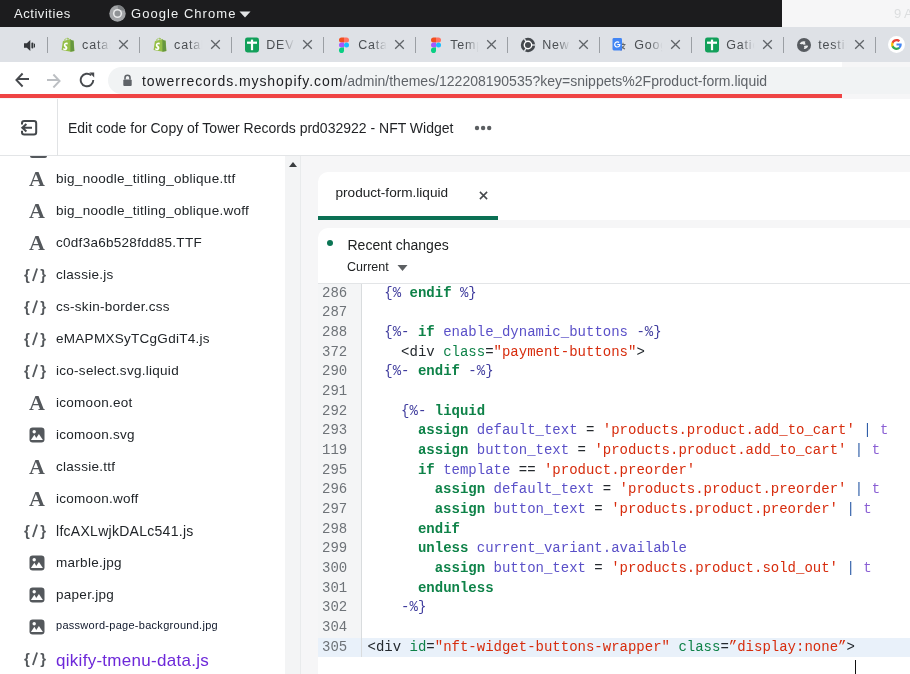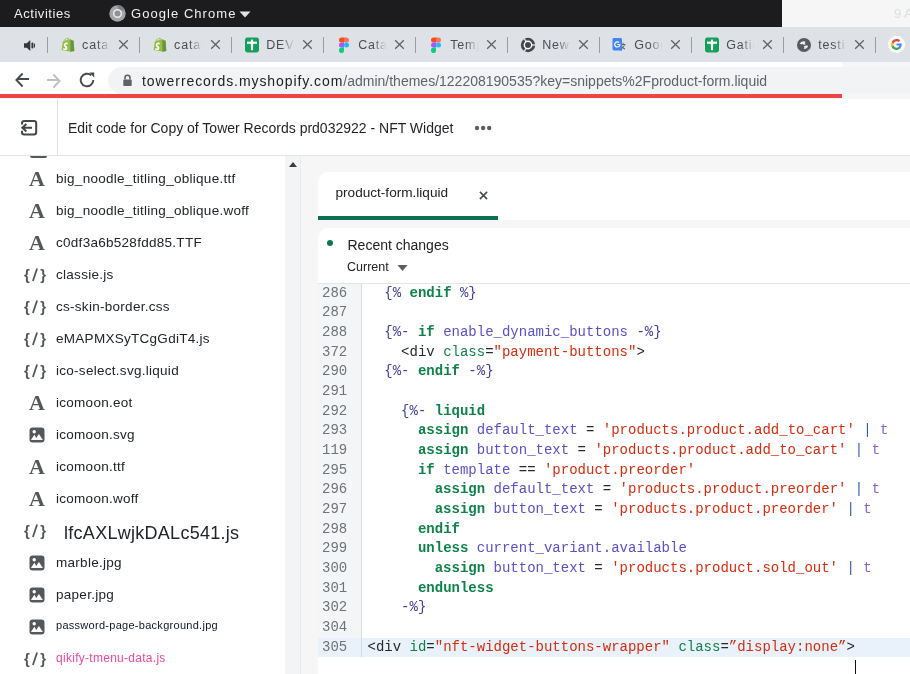--- a/index.html
+++ b/index.html
@@ -235,29 +235,29 @@
 <div style="position:absolute;left:28.5px;top:389px;width:17px;text-align:center;font:bold 22px 'Liberation Serif',serif;color:#54585c;line-height:28px">A</div>
 <div style="position:absolute;left:56px;top:395px;font-size:13.5px;letter-spacing:0.28px;color:#212529;white-space:nowrap">icomoon.eot</div>
 <div style="position:absolute;left:28.5px;top:427px"><svg width="16" height="16" viewBox="0 0 16 16">
           <rect x="0.5" y="0.5" width="15" height="15" rx="3.2" fill="#54585c"></rect>
           <circle cx="5.2" cy="4.8" r="1.7" fill="#fff"></circle>
           <path d="M1.9 13 L5.4 7.8 L8.4 13 Z" fill="#fff"></path>
           <path d="M5.9 13 L9.9 7 L13.9 13 Z" fill="#fff"></path>
         </svg></div>
 <div style="position:absolute;left:56px;top:427px;font-size:13.5px;letter-spacing:0.28px;color:#212529;white-space:nowrap">icomoon.svg</div>
 <div style="position:absolute;left:28.5px;top:453px;width:17px;text-align:center;font:bold 22px 'Liberation Serif',serif;color:#54585c;line-height:28px">A</div>
-<div style="position:absolute;left:56px;top:459px;font-size:13.5px;letter-spacing:0.28px;color:#212529;white-space:nowrap">icomoon.ttf</div>
+<div style="position:absolute;left:56px;top:459px;font-size:13.5px;letter-spacing:0.28px;color:#212529;white-space:nowrap">classie.ttf</div>
 <div style="position:absolute;left:28.5px;top:485px;width:17px;text-align:center;font:bold 22px 'Liberation Serif',serif;color:#54585c;line-height:28px">A</div>
 <div style="position:absolute;left:56px;top:491px;font-size:13.5px;letter-spacing:0.28px;color:#212529;white-space:nowrap">icomoon.woff</div>
 <svg style="position:absolute;left:24px;top:522px" width="23" height="18" viewBox="0 0 23 18">
         <text x="0" y="14" font-family="Liberation Sans" font-size="15px" font-weight="bold" fill="#54585c">{</text>
         <text x="16.2" y="14" font-family="Liberation Sans" font-size="15px" font-weight="bold" fill="#54585c">}</text>
         <line x1="8.9" y1="15" x2="13.1" y2="2.5" stroke="#54585c" stroke-width="1.8"></line>
       </svg>
-<div style="position:absolute;left:64px;top:523px;font-size:18px;letter-spacing:0.28px;color:#212529;white-space:nowrap">lfcAXLwjkDALc541.js</div>
+<div style="position:absolute;left:56px;top:523px;font-size:14px;letter-spacing:0.28px;color:#212529;white-space:nowrap">lfcAXLwjkDALc541.js</div>
 <div style="position:absolute;left:28.5px;top:555px"><svg width="16" height="16" viewBox="0 0 16 16">
           <rect x="0.5" y="0.5" width="15" height="15" rx="3.2" fill="#54585c"></rect>
           <circle cx="5.2" cy="4.8" r="1.7" fill="#fff"></circle>
           <path d="M1.9 13 L5.4 7.8 L8.4 13 Z" fill="#fff"></path>
           <path d="M5.9 13 L9.9 7 L13.9 13 Z" fill="#fff"></path>
         </svg></div>
 <div style="position:absolute;left:56px;top:555px;font-size:13.5px;letter-spacing:0.28px;color:#212529;white-space:nowrap">marble.jpg</div>
 <div style="position:absolute;left:28.5px;top:587px"><svg width="16" height="16" viewBox="0 0 16 16">
           <rect x="0.5" y="0.5" width="15" height="15" rx="3.2" fill="#54585c"></rect>
           <circle cx="5.2" cy="4.8" r="1.7" fill="#fff"></circle>
@@ -270,21 +270,21 @@
           <circle cx="5.2" cy="4.8" r="1.7" fill="#fff"></circle>
           <path d="M1.9 13 L5.4 7.8 L8.4 13 Z" fill="#fff"></path>
           <path d="M5.9 13 L9.9 7 L13.9 13 Z" fill="#fff"></path>
         </svg></div>
 <div style="position:absolute;left:56px;top:619px;font-size:11px;letter-spacing:0.28px;color:#0f172a;white-space:nowrap">password-page-background.jpg</div>
 <svg style="position:absolute;left:24px;top:650px" width="23" height="18" viewBox="0 0 23 18">
         <text x="0" y="14" font-family="Liberation Sans" font-size="15px" font-weight="bold" fill="#54585c">{</text>
         <text x="16.2" y="14" font-family="Liberation Sans" font-size="15px" font-weight="bold" fill="#54585c">}</text>
         <line x1="8.9" y1="15" x2="13.1" y2="2.5" stroke="#54585c" stroke-width="1.8"></line>
       </svg>
-<div style="position:absolute;left:56px;top:651px;font-size:12px;letter-spacing:0.28px;color:#ec4899;white-space:nowrap">qikify-tmenu-data.js</div>
+<div style="position:absolute;left:56px;top:651px;font-size:17px;letter-spacing:0.28px;color:#6d28d9;white-space:nowrap">qikify-tmenu-data.js</div>
 </div>
 </div>
 <div class="abs" style="left:30px;top:155.5px;width:17px;height:2.3px;background:#54585c;border-radius:0 0 2px 2px"></div>
 <div class="abs" style="left:285px;top:156px;width:15.5px;height:518px;background:#f3f4f5;border-right:1px solid #e9ebec">
   <svg class="abs" style="left:4px;top:5.5px" width="8" height="5" viewBox="0 0 8 5">
       <path d="M0 5 L4 0 L8 5 Z" fill="#3a3d40"></path>
     </svg>
 </div>
 
 <div class="abs" style="left:317.5px;top:172px;width:592.5px;height:47.5px;background:#fff;border-radius:10px 0 0 0">

